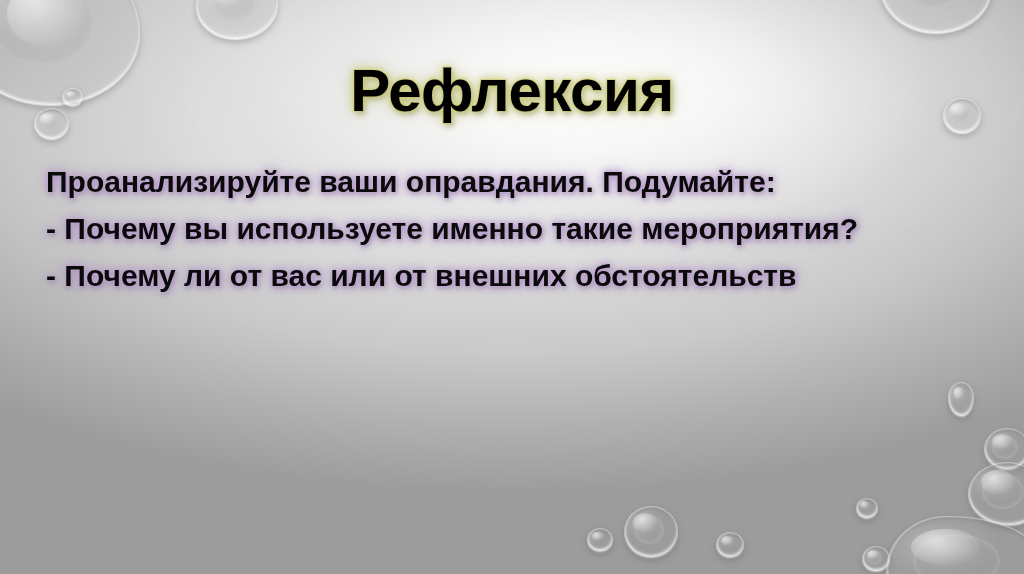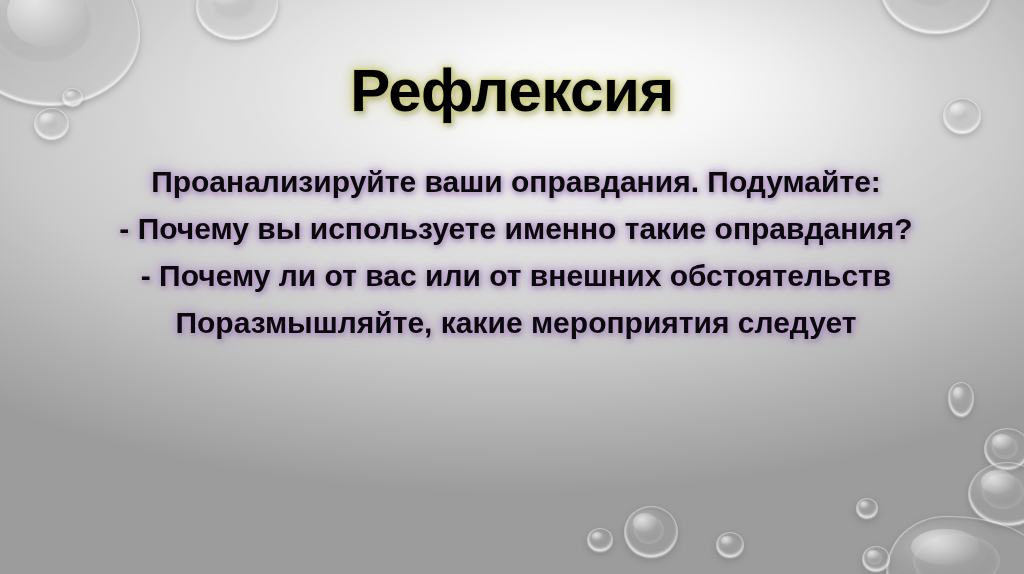--- a/index.html
+++ b/index.html
@@ -134,21 +134,20 @@
     font-weight: bold;
     color: #0a0a0a;
     line-height: 47px;
     white-space: nowrap;
     letter-spacing: 0px;
     text-shadow:
       0 0 4px #c4a8d6,
       0 0 8px rgba(182,152,204,0.95),
       0 0 14px rgba(160,128,188,0.60),
       1px 2px 4px rgba(80,60,100,0.40);
-    text-align: center;
   }
 </style>
 </head>
 <body>
 
 <div id="slide">
 
   <div class="drop inner-ring" id="drop-tl-large"></div>
   <div class="drop" id="drop-tl-small-a"></div>
   <div class="drop inner-ring" id="drop-tl-small-b"></div>
@@ -162,18 +161,17 @@
   <div class="drop" id="drop-bm-right"></div>
   <div class="drop inner-ring" id="drop-br-oval"></div>
   <div class="drop inner-ring" id="drop-br-blob"></div>
   <div class="drop" id="drop-br-tiny"></div>
   <div class="drop inner-ring" id="drop-br-dot"></div>
 
   <h1 id="title">Рефлексия</h1>
 
   <div id="body-text">
     <div class="body-line">Проанализируйте ваши оправдания. Подумайте:</div>
-    <div class="body-line">- Почему вы используете именно такие оправдания?</div>
+    <div class="body-line">- Почему вы используете именно такие мероприятия?</div>
     <div class="body-line">- Почему ли от вас или от внешних обстоятельств</div>
-    <div class="body-line">Поразмышляйте, какие мероприятия следует</div>
   </div>
 
 </div>
 
 </body></html>

